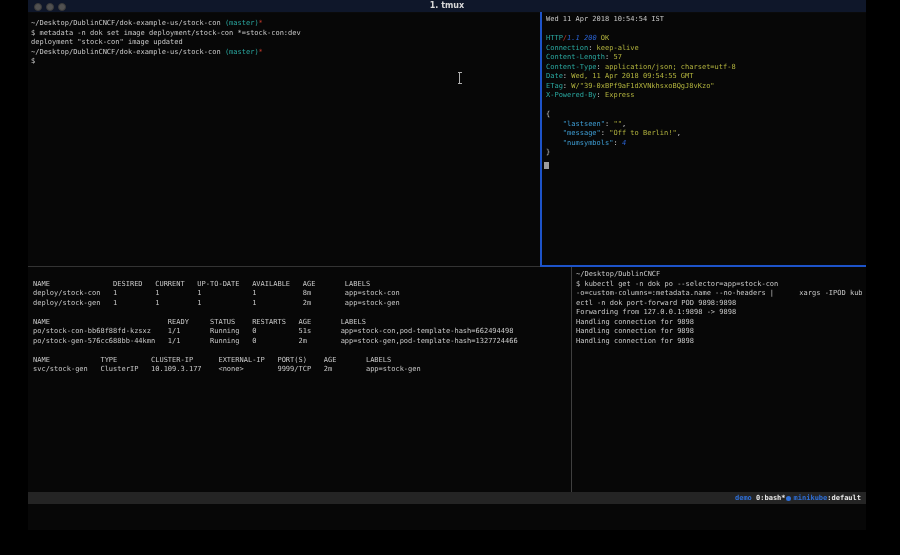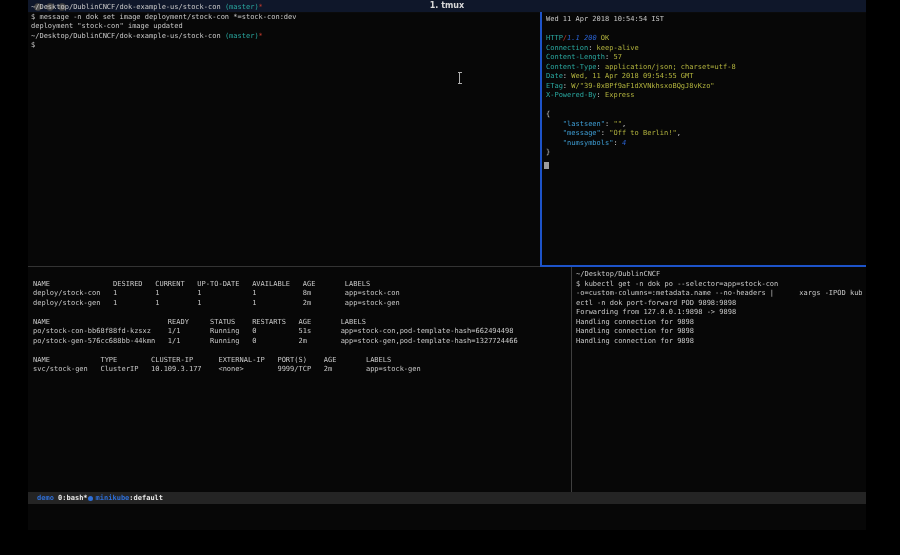--- a/index.html
+++ b/index.html
@@ -20,21 +20,21 @@
   .dots{position:absolute;left:6px;top:3px;display:flex;gap:4px;}
   .dot{width:6px;height:6px;border-radius:50%;background:#515151;border:0.5px solid #3a3a3a;}
   .wtitle{
     position:absolute;left:0;right:0;top:1px;text-align:center;
     color:#d8d8d8;font-size:8px;font-weight:bold;
     font-family:"DejaVu Sans", sans-serif;
   }
   
   .pane{position:absolute;font-size:7px;}
   .tline{height:9.5px;line-height:9.5px;white-space:pre;color:#c9c9c9;}
-  .pane-tl{left:0;top:0;width:512px;height:254px;padding:3px 0 0 3px;}
+  .pane-tl{left:0;top:16px;width:512px;height:254px;padding:3px 0 0 3px;}
   .pane-tr{left:514px;top:12px;width:324px;height:254px;padding:3px 0 0 4px;}
   .pane-bl{left:0;top:267px;width:543px;height:225px;padding:3px 0 0 5px;}
   .pane-br{left:544px;top:267px;width:294px;height:225px;padding:3px 0 0 4px;}
   
   .c-w{color:#c9c9c9;}
   .c-cy{color:#2aa8a0;}
   .c-rd{color:#c0392b;}
   .c-yl{color:#b3b43e;}
   .c-bl{color:#2a63d4;font-style:italic;}
   .c-lb{color:#3f9fd6;}
@@ -46,24 +46,24 @@
   
   .blockcursor{position:absolute;left:516px;top:162px;width:5px;height:7px;background:#9c9c9c;}
   .ibeam{position:absolute;left:431px;top:72px;width:1px;height:12px;background:#b0b0b0;}
   .ibeam::before,.ibeam::after{content:"";position:absolute;left:-1.5px;width:4px;height:1px;background:#b0b0b0;}
   .ibeam::before{top:0;}
   .ibeam::after{bottom:0;}
   
   .statusbar{
     position:absolute;left:0;top:492px;width:838px;height:12px;
     background:#242424;font-size:7px;line-height:12px;
-    display:flex;justify-content:flex-start;white-space:pre;
+    display:flex;justify-content:flex-end;white-space:pre;
   }
   .status-left{padding-left:9px;}
-  .status-right{padding-right:23px;}
+  .status-right{padding-right:5px;}
   .sess{color:#2e6fd8;font-weight:bold;}
   .winitem{color:#e8e8e8;font-weight:bold;}
   .kubedot{
     display:inline-block;width:5px;height:5px;border-radius:50%;
     background:#2e6fd8;margin-right:3px;vertical-align:-0.5px;
   }
   .kctx{color:#2e6fd8;font-weight:bold;}
   .kns{color:#e8e8e8;font-weight:bold;}
 </style>
 </head>
@@ -75,21 +75,21 @@
     <div class="dots">
       <span class="dot"></span>
       <span class="dot"></span>
       <span class="dot"></span>
     </div>
     <div class="wtitle">1. tmux</div>
   </div>
 
   <div class="pane pane-tl">
       <div class="tline"><span class="c-w">~/Desktop/DublinCNCF/dok-example-us/stock-con </span><span class="c-cy">(master)</span><span class="c-rd">*</span></div>
-      <div class="tline"><span class="c-w">$ message -n dok set image deployment/stock-con *=stock-con:dev</span></div>
+      <div class="tline"><span class="c-w">$ metadata -n dok set image deployment/stock-con *=stock-con:dev</span></div>
       <div class="tline"><span class="c-w">deployment "stock-con" image updated</span></div>
       <div class="tline"><span class="c-w">~/Desktop/DublinCNCF/dok-example-us/stock-con </span><span class="c-cy">(master)</span><span class="c-rd">*</span></div>
       <div class="tline"><span class="c-w">$</span></div>
     </div>
 
   <div class="pane pane-tr">
       <div class="tline"><span class="c-w">Wed 11 Apr 2018 10:54:54 IST</span></div>
       <div class="tline"></div>
       <div class="tline"><span class="c-cy">HTTP</span><span class="c-rd">/</span><span class="c-bl">1.1</span><span class="c-w"> </span><span class="c-bl">200</span><span class="c-w"> </span><span class="c-yl">OK</span></div>
       <div class="tline"><span class="c-cy">Connection</span><span class="c-w">: </span><span class="c-yl">keep-alive</span></div>

